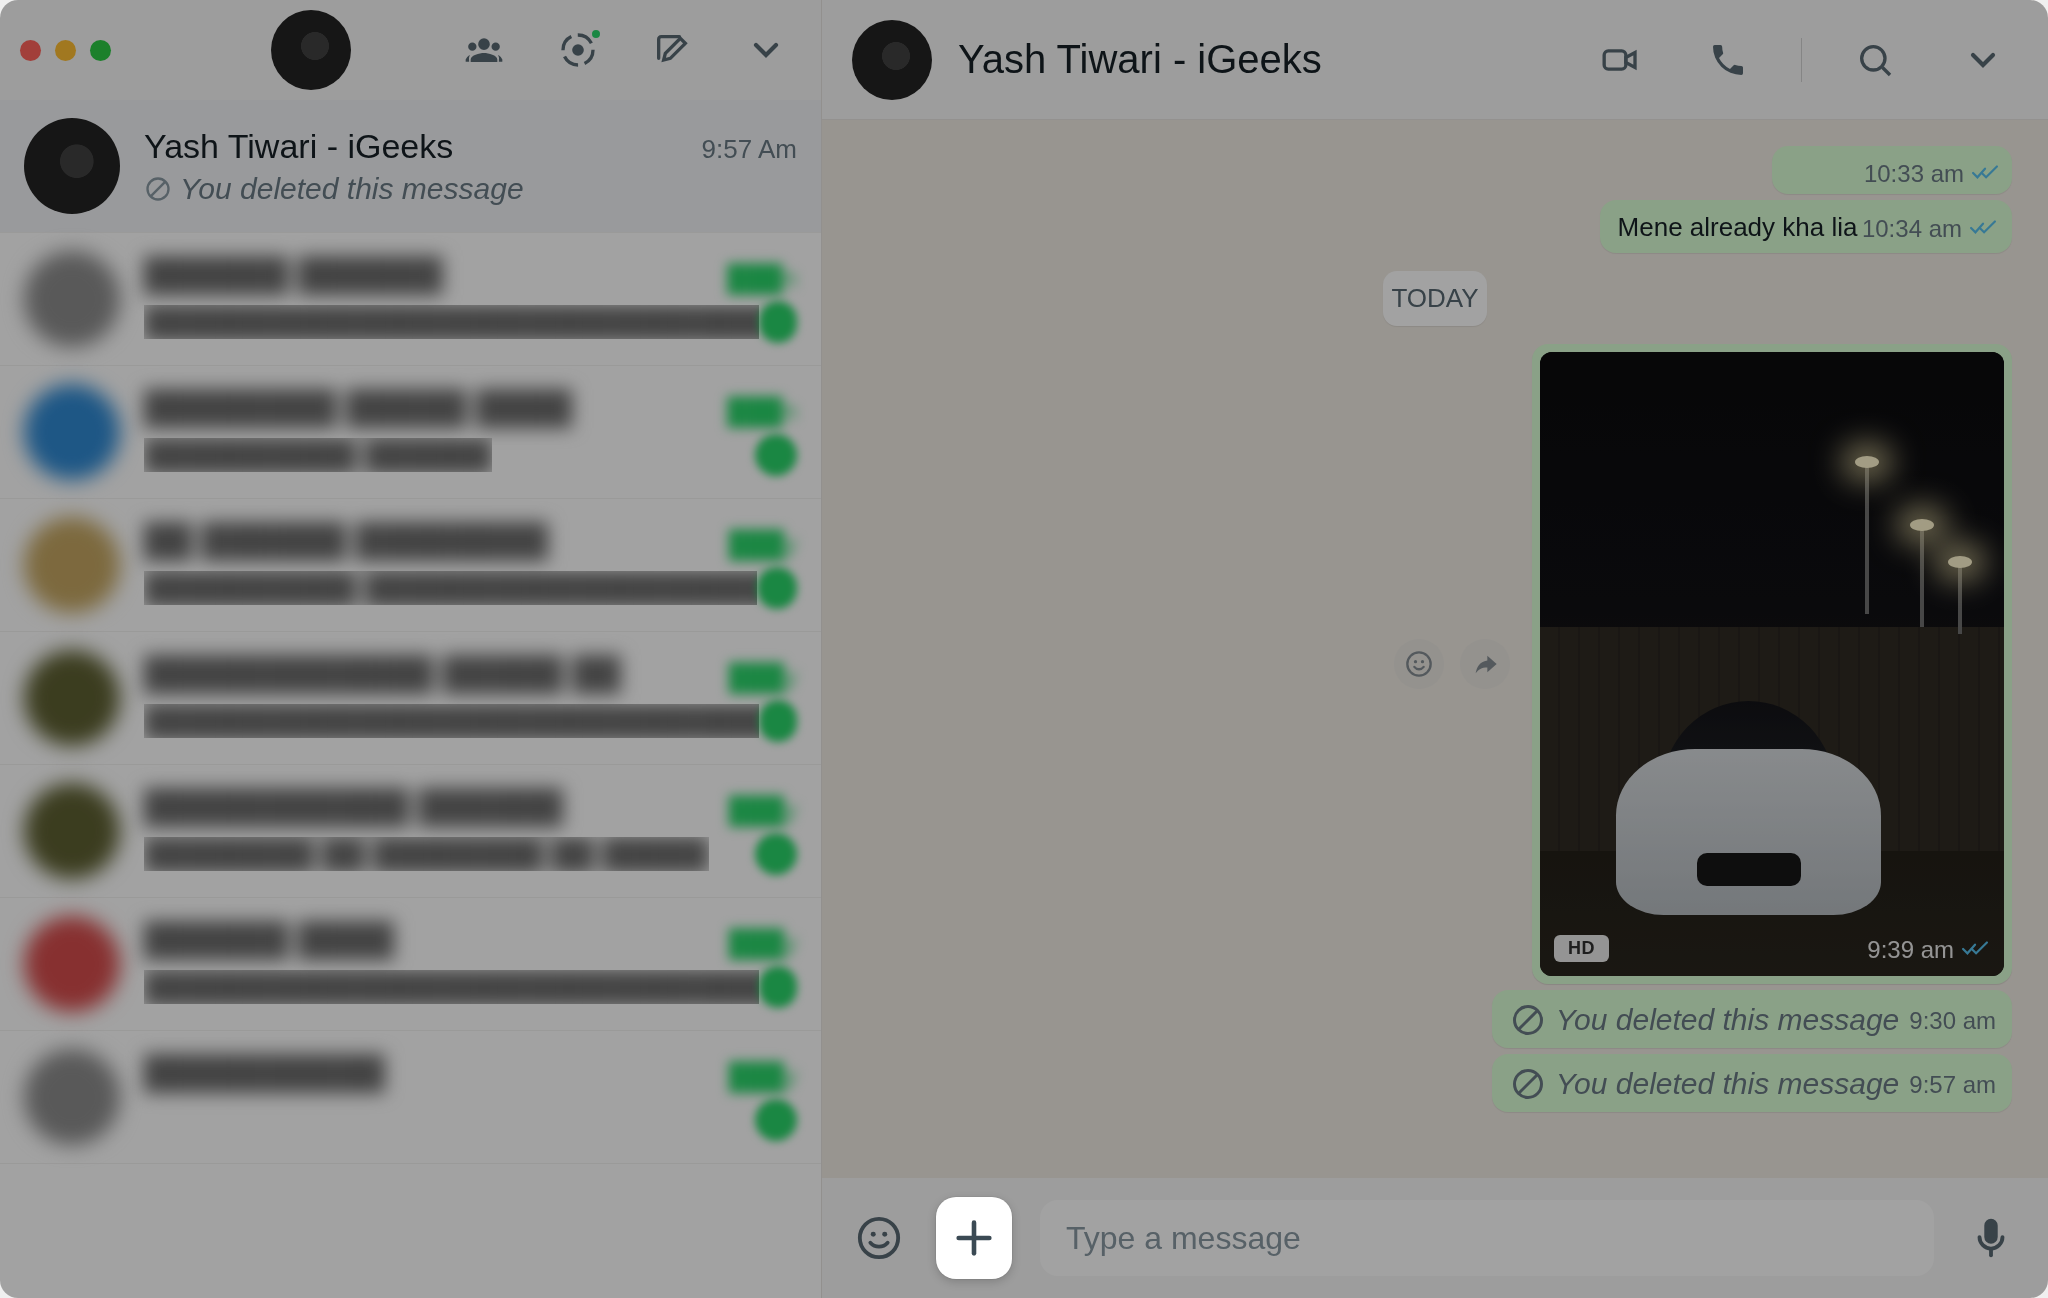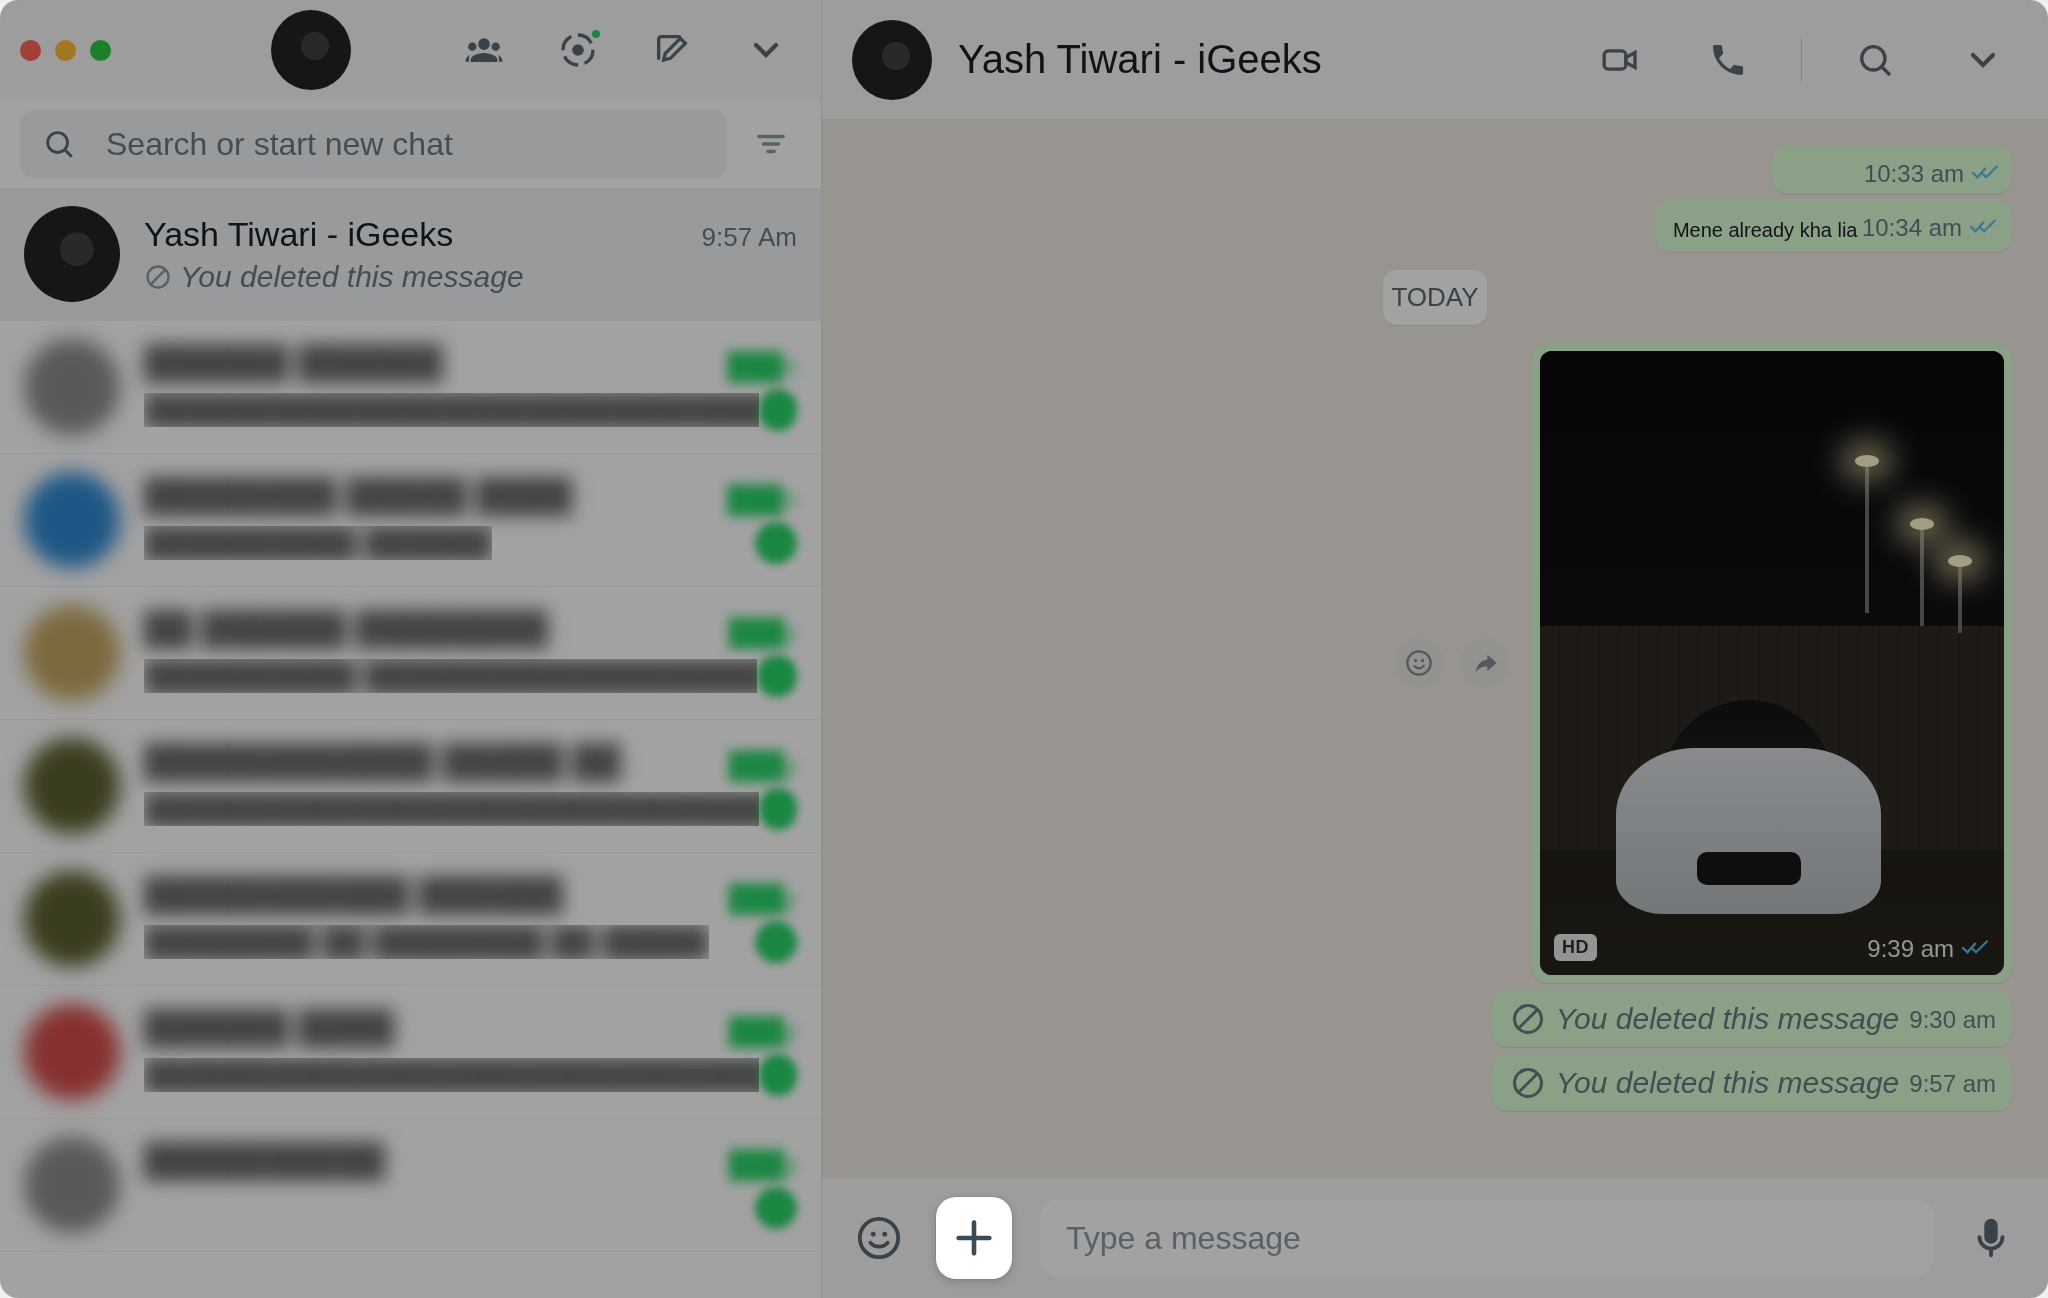--- a/index.html
+++ b/index.html
@@ -46,42 +46,42 @@
   .convo-actions{display:flex; align-items:center; gap:38px; color:#54656f;}
   .convo-actions .sep{width:1px;height:44px;background:#d0d0d0;}
   .convo-actions svg{width:40px;height:40px;}
 
   .messages { flex:1; padding:20px 36px 20px 36px; overflow:hidden; position:relative;}
   .row{display:flex; margin:6px 0;}
   .row.out{justify-content:flex-end;}
   .date-chip{ margin:18px auto; background:#fff; color:#54656f; font-size:26px; padding:12px 8px; border-radius:14px; width:fit-content; font-weight:500; box-shadow:0 1px 1px rgba(0,0,0,0.08);}
   .bubble { max-width:720px; background:#d9fdd3; border-radius:16px; padding:12px 16px 10px 18px; box-shadow:0 1px 1px rgba(0,0,0,0.08); position:relative;}
   .bubble.compact{padding:12px 14px 6px 14px;}
-  .text-msg{font-size:20px; color:#111b21;}
+  .text-msg{font-size:26px; color:#111b21;}
   .meta{display:flex; align-items:center; justify-content:flex-end; gap:8px; font-size:24px; color:#667781; margin-top:2px;}
   .meta.inline{display:inline-flex; vertical-align:bottom;}
   .meta svg{width:26px;height:18px;}
   .ticks{color:#53bdeb;}
   .deleted{display:flex; align-items:center; gap:10px; color:#667781; font-style:italic; font-size:30px;}
   .deleted svg{width:36px;height:36px;}
 
   .image-bubble{ width:480px; background:#d9fdd3; padding:8px; border-radius:16px; box-shadow:0 1px 1px rgba(0,0,0,0.1); position:relative;}
   .image-wrap{ position:relative; width:100%; height:624px; border-radius:12px; overflow:hidden; background:#000;}
   .night-scene{position:absolute; inset:0; background:linear-gradient(#050507 0%, #0a0a0e 40%, #14120f 58%, #1b1710 70%, #242018 100%);}
   .wall{position:absolute; left:0; right:0; top:44%; height:36%; background:repeating-linear-gradient(90deg,#2b261d 0 18px,#24201a 18px 20px);}
   .lamp { position:absolute; width:4px; background:#6c6c6c; }
   .lamp::after{content:""; position:absolute; top:-8px; left:-10px; width:24px; height:12px; background:#fff6cf; border-radius:50%; box-shadow:0 0 30px 14px rgba(255,240,180,.65);}
   .lamp1{left:70%;top:18%;height:150px;}
   .lamp2{left:82%;top:28%;height:100px;}
   .lamp3{left:90%;top:34%;height:70px;}
   .car{position:absolute; left:14%; bottom:6%; width:62%; height:38%;}
   .car-body{position:absolute; inset:20% 4% 10% 4%; background:linear-gradient(#d5d9dc,#b5bbc0); border-radius:30% 30% 18% 18% / 40% 40% 20% 20%;}
   .car-top{position:absolute; left:20%; right:20%; top:0; height:45%; background:linear-gradient(#0e0e12,#1b1d22); border-radius:60% 60% 10% 10% / 100% 100% 10% 10%;}
   .car-grill{position:absolute; left:32%; right:32%; bottom:22%; height:14%; background:#111; border-radius:10px;}
-  .hd-badge{position:absolute; left:14px; bottom:14px; background:rgba(255,255,255,.9); color:#2b2b2b; font-size:18px; font-weight:700; padding:3px 8px; border-radius:6px; letter-spacing:.5px;}
+  .hd-badge{position:absolute; left:14px; bottom:14px; background:rgba(255,255,255,.9); color:#2b2b2b; font-size:18px; font-weight:700; padding:3px 14px; border-radius:6px; letter-spacing:.5px;}
   .img-meta{position:absolute; right:16px; bottom:12px; display:flex; align-items:center; gap:8px; color:#e8e8e8; font-size:24px;}
   .img-meta svg{width:26px;height:18px;}
 
   .hover-actions{position:absolute; right:500px; top:300px; display:flex; gap:16px;}
   .hover-btn{width:50px;height:50px;border-radius:50%;background:#e8e5df;display:flex;align-items:center;justify-content:center;color:#818a90;}
   .hover-btn svg{width:28px;height:28px;}
 
   
   .composer{height:120px; background:#f7f7f7; display:flex; align-items:center; padding:0 28px; gap:28px;}
   .comp-icon{width:58px;height:58px;display:flex;align-items:center;justify-content:center;color:#54656f;}
@@ -128,36 +128,20 @@
         <svg viewBox="0 0 24 24" fill="none" stroke="currentColor" stroke-width="2" stroke-linecap="round">
             <path d="M4 17V5.5A1.5 1.5 0 0 1 5.5 4h11"></path>
             <path d="M20 8l-9 9-4 1 1-4 9-9 3 3Z"></path>
           </svg>
       </div>
       <div class="hicon">
         <svg viewBox="0 0 24 24" fill="none" stroke="currentColor" stroke-width="2.5" stroke-linecap="round">
             <polyline points="6 9 12 15 18 9"></polyline>
           </svg>
       </div>
-    </div>
-  </div>
-  <div class="search-row">
-    <div class="search-box">
-      <svg viewBox="0 0 24 24" fill="none" stroke="currentColor" stroke-width="2">
-          <circle cx="11" cy="11" r="7"></circle>
-          <line x1="21" y1="21" x2="16.5" y2="16.5"></line>
-        </svg>
-      <span>Search or start new chat</span>
-    </div>
-    <div class="filter-btn">
-      <svg viewBox="0 0 24 24" fill="none" stroke="currentColor" stroke-width="2.4" stroke-linecap="round">
-          <line x1="4" y1="7" x2="20" y2="7"></line>
-          <line x1="7" y1="12" x2="17" y2="12"></line>
-          <line x1="10" y1="17" x2="14" y2="17"></line>
-        </svg>
     </div>
   </div>
 
   <div class="chat-list" id="chat-list">
       <div class="chat-row active">
     <div class="avatar av-bike"></div>
     <div class="chat-col">
       <div class="chat-title-line">
         <span class="chat-title ">Yash Tiwari - iGeeks</span>
         <span class="chat-time ">9:57 Am</span>

